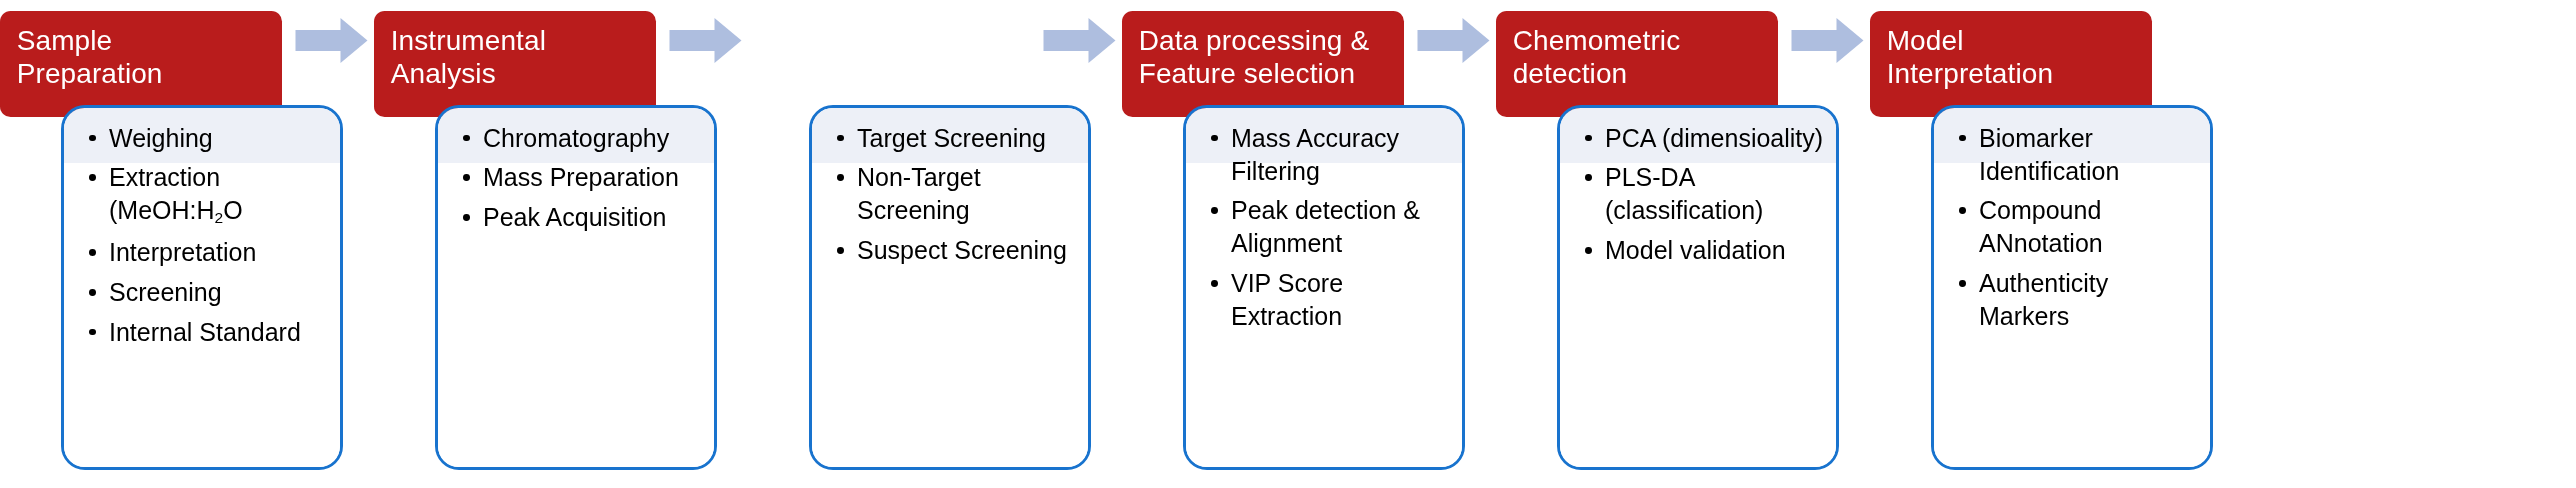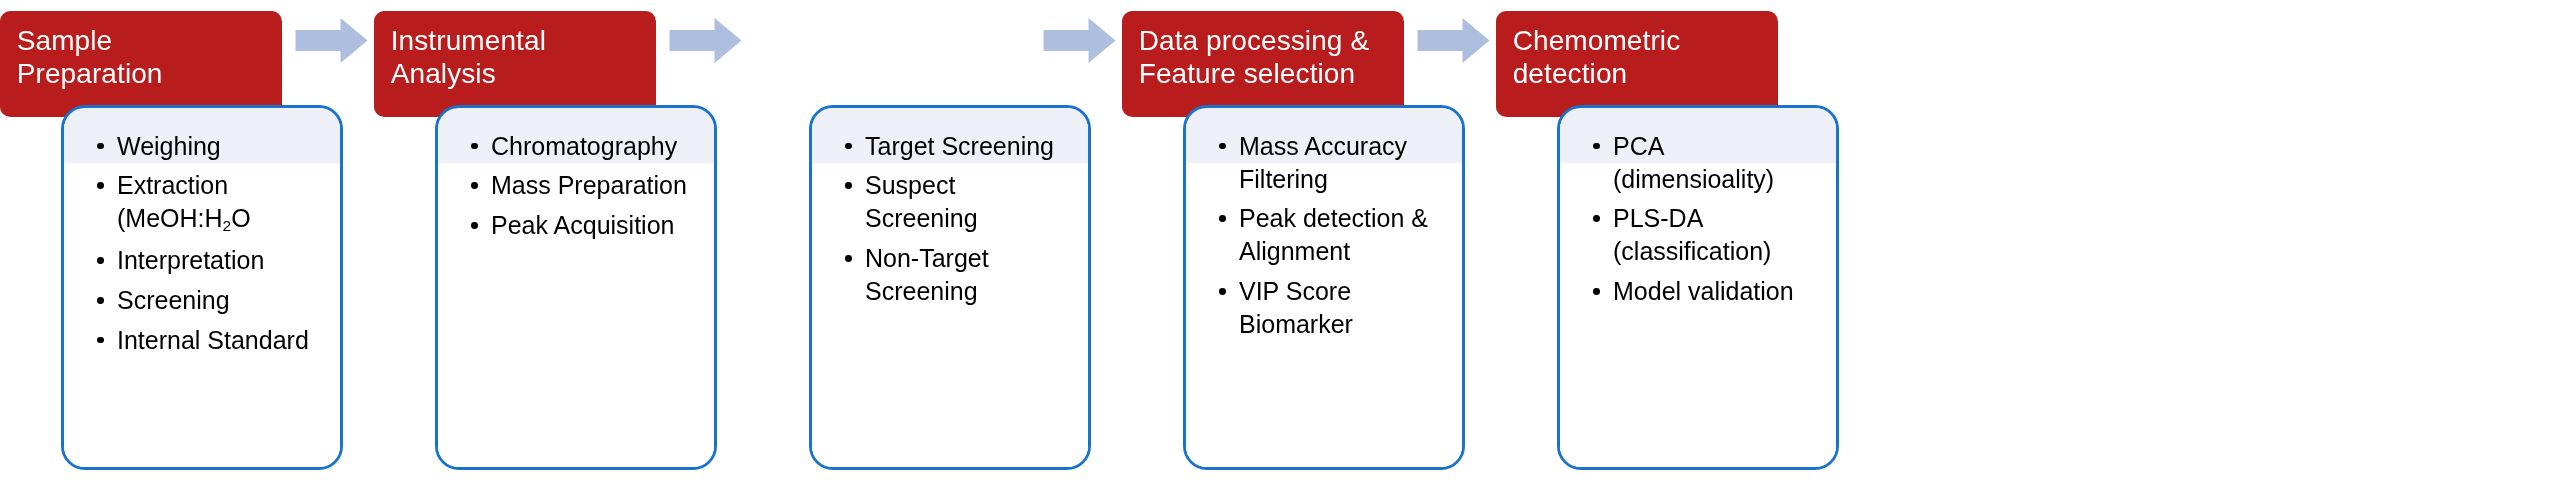--- a/index.html
+++ b/index.html
@@ -86,21 +86,21 @@
     background: #ffffff;
     border-bottom-left-radius: 20.5px;
     border-bottom-right-radius: 20.5px;
   }
 
   .bullet-list {
     position: absolute;
     left: 0;
     top: 13.6px;
     right: 4.5px;
-    margin: 8px;
+    margin: 0;
     padding: 0 7.6px 0 45px;
     list-style: none;
     z-index: 3;
   }
   .bullet-item {
     position: relative;
     color: #000000;
     font-size: 25px;
     line-height: 1.32;
     margin-bottom: 6.8px;
@@ -179,42 +179,42 @@
           <polygon points="0,16 60,16 60,0 96,30 60,60 60,44 0,44" fill="#AEBEDF"></polygon>
         </svg>
       </div>
     </div>
     <div class="step">
       <div class="step-card">
         <div class="step-card-tint"></div>
         <div class="step-card-body"></div>
         <ul class="bullet-list">
           <li class="bullet-item">Target Screening</li>
+          <li class="bullet-item">Non-Target Screening</li>
           <li class="bullet-item">Suspect Screening</li>
-          <li class="bullet-item">Non-Target Screening</li>
         </ul>
       </div>
       <div class="step-arrow">
         <svg width="73" height="45" viewBox="0 0 96 60">
           <polygon points="0,16 60,16 60,0 96,30 60,60 60,44 0,44" fill="#AEBEDF"></polygon>
         </svg>
       </div>
     </div>
     <div class="step">
       <div class="step-header">
         <div class="step-header-title">Data processing &amp;
 Feature selection</div>
       </div>
       <div class="step-card">
         <div class="step-card-tint"></div>
         <div class="step-card-body"></div>
         <ul class="bullet-list">
           <li class="bullet-item">Mass Accuracy Filtering</li>
           <li class="bullet-item">Peak detection &amp; Alignment</li>
-          <li class="bullet-item">VIP Score Biomarker</li>
+          <li class="bullet-item">VIP Score Extraction</li>
         </ul>
       </div>
       <div class="step-arrow">
         <svg width="73" height="45" viewBox="0 0 96 60">
           <polygon points="0,16 60,16 60,0 96,30 60,60 60,44 0,44" fill="#AEBEDF"></polygon>
         </svg>
       </div>
     </div>
     <div class="step">
       <div class="step-header">
@@ -229,14 +229,29 @@
           <li class="bullet-item">PLS-DA (classification)</li>
           <li class="bullet-item">Model validation</li>
         </ul>
       </div>
       <div class="step-arrow">
         <svg width="73" height="45" viewBox="0 0 96 60">
           <polygon points="0,16 60,16 60,0 96,30 60,60 60,44 0,44" fill="#AEBEDF"></polygon>
         </svg>
       </div>
     </div>
+    <div class="step">
+      <div class="step-header">
+        <div class="step-header-title">Model
+Interpretation</div>
+      </div>
+      <div class="step-card">
+        <div class="step-card-tint"></div>
+        <div class="step-card-body"></div>
+        <ul class="bullet-list">
+          <li class="bullet-item">Biomarker Identification</li>
+          <li class="bullet-item">Compound ANnotation</li>
+          <li class="bullet-item">Authenticity Markers</li>
+        </ul>
+      </div>
+    </div>
   </div>
 
 
 </body></html>

